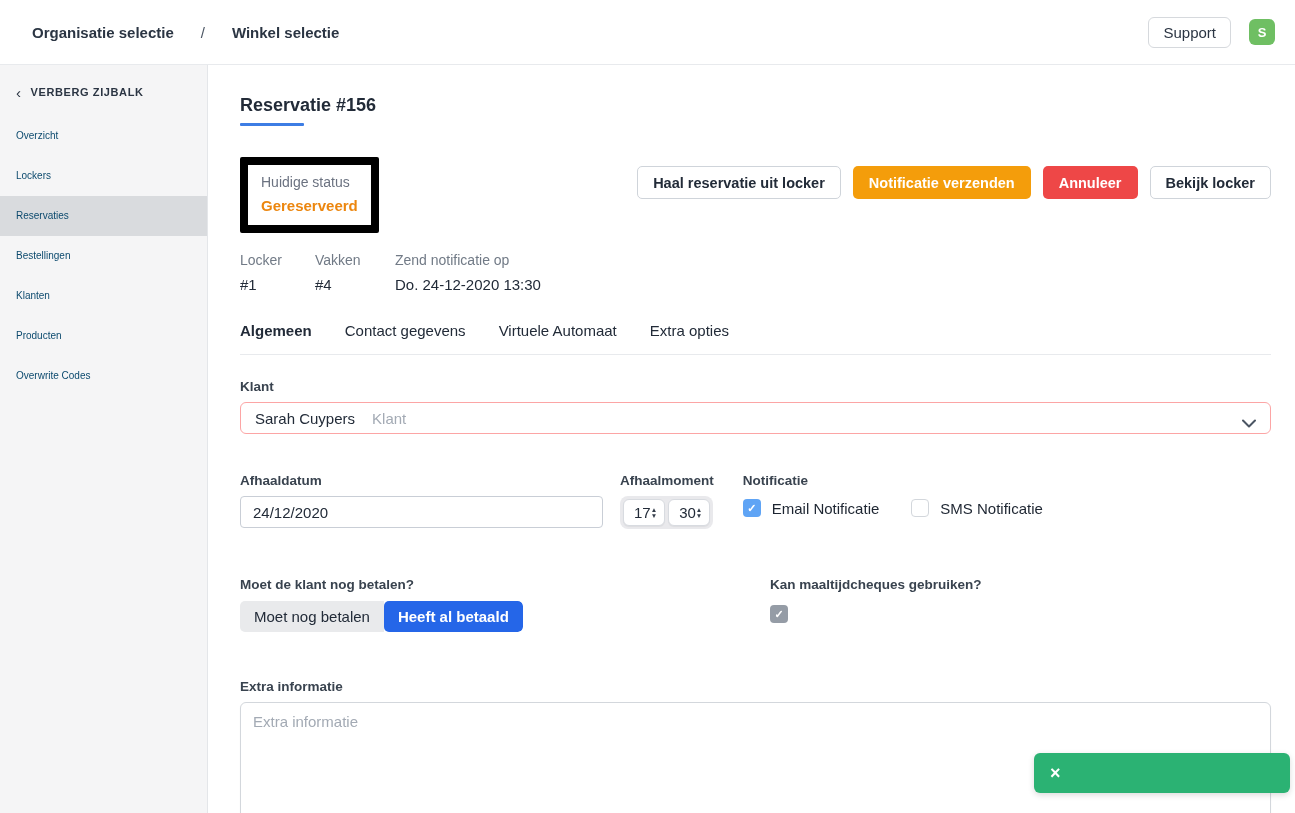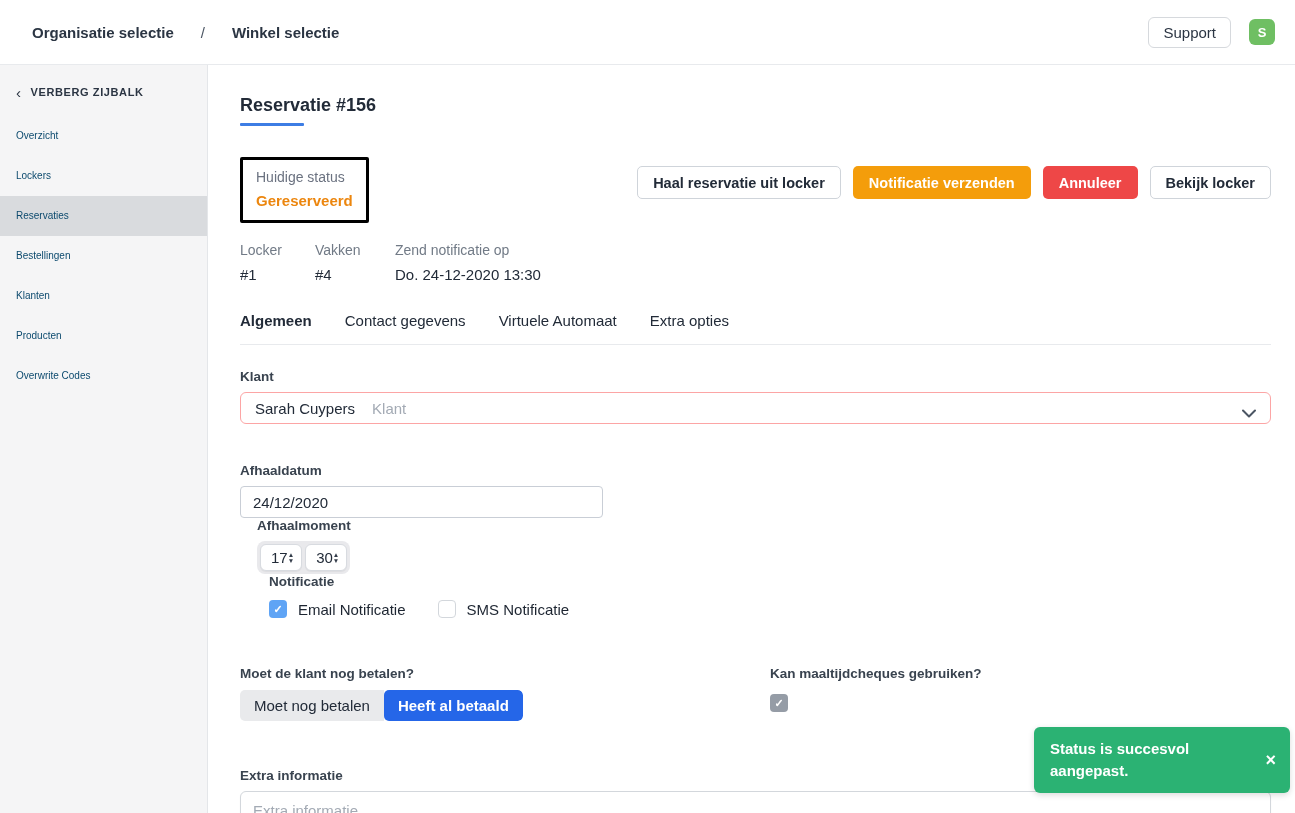--- a/index.html
+++ b/index.html
@@ -34,21 +34,21 @@
     font-size:11px; font-weight:600; letter-spacing:.6px; color:#2b3543; cursor:pointer;
   }
   .collapse-row .chev { font-size:15px; line-height:11px; font-weight:400; }
   .nav-item { padding:10px 16px; font-size:10px; color:#0c4a6e; line-height:20px; cursor:pointer; }
   .nav-item.active { background:#d9dbde; }
   .content { flex:1; padding:30px 24px 0 32px; position:relative; }
   
   .page-title { font-size:18px; font-weight:700; color:#222b38; }
   .title-underline { width:64px; height:3px; background:#3d7de4; margin-top:7px; border-radius:1px; }
   .status-actions-row { display:flex; justify-content:space-between; align-items:flex-start; margin-top:31px; }
-  .status-box { border:3px solid #000000; padding:9px 13px 11px 13px; border-radius:2px; }
+  .status-box { border:8px solid #000000; padding:9px 13px 11px 13px; border-radius:2px; }
   .status-label { font-size:14px; color:#6b7280; font-weight:500; }
   .status-value { font-size:15px; font-weight:700; color:#ec860e; margin-top:7px; }
   .actions { display:flex; gap:12px; margin-top:9px; }
   .btn {
     height:33px; padding:0 15px; border-radius:5px; font-size:14.5px; font-weight:600;
     display:flex; align-items:center; border:1px solid transparent; cursor:pointer;
     font-family:inherit; white-space:nowrap;
   }
   .btn-default { background:#fff; border-color:#cfd4da; color:#222b38;text-align:right; }
   .btn-orange { background:#f49d0b; color:#fff; }
@@ -68,21 +68,21 @@
   
   .field-label { font-size:13.5px; font-weight:600; color:#39434f; }
   .group-klant { margin-top:24px; }
   .select-box {
     margin-top:8px; height:32px; border:1px solid #fca5a5; border-radius:6px;
     display:flex; align-items:center; padding:0 36px 0 14px; position:relative; cursor:pointer; background:#fff;
   }
   .select-value { font-size:15px; color:#222b38; }
   .select-placeholder { font-size:15px; color:#a3aab4; margin-left:17px; }
   .select-chevron { position:absolute; right:14px; top:11px; }
-  .form-row-2 { display:flex; margin-top:39px;flex-direction:column; }
+  .form-row-2 { display:flex; margin-top:39px; }
   .col-date { width:363px; }
   .text-input {
     margin-top:8px; width:100%; height:32px; border:1px solid #c9ced6; border-radius:4px;
     padding:0 12px; font-size:15px; color:#222b38; font-family:inherit; background:#fff;
   }
   .col-moment { margin-left:17px; }
   .stepper-wrap {
     margin-top:8px; background:#e9e9ec; border-radius:8px; padding:3px;
     display:flex; gap:3px; width:fit-content;
   }
@@ -271,17 +271,16 @@
 
       <div class="group-extra">
         <div class="field-label">Extra informatie</div>
         <textarea class="textarea" placeholder="Extra informatie" style=""></textarea>
       </div>
 
     </main>
   </div>
 
   <div class="toast">
-    <span class="toast-msg">Status is succesvol aangepast.</span>
     <span class="toast-close">×</span>
   </div>
 
 </div>
 
 </body></html>

